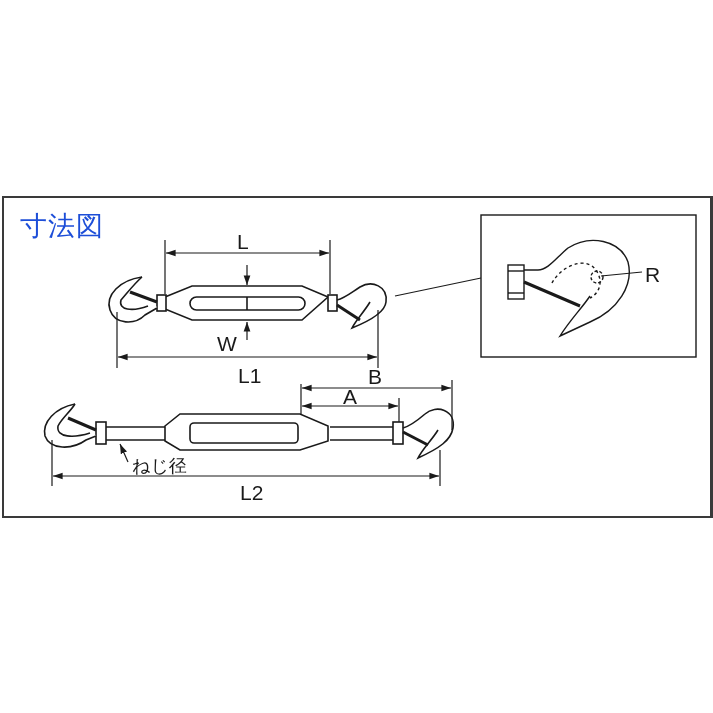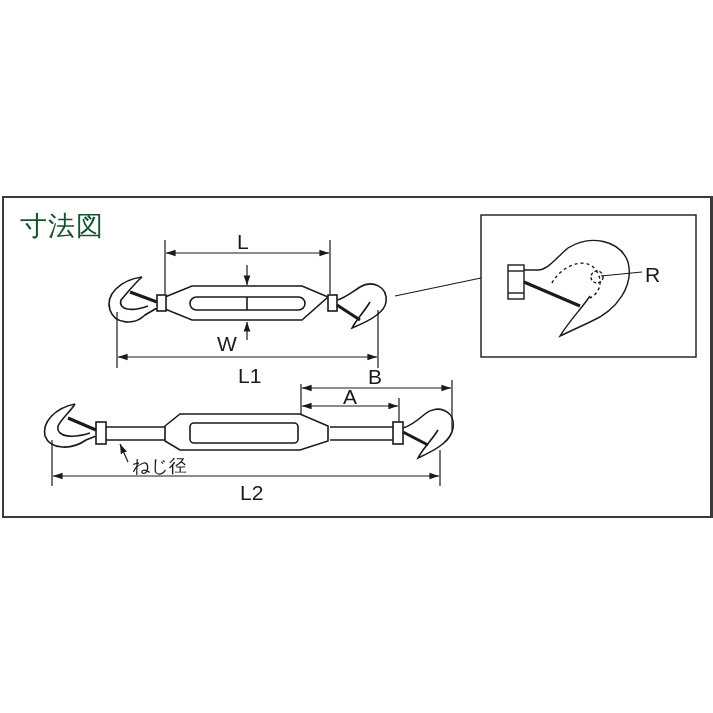--- a/index.html
+++ b/index.html
@@ -1,19 +1,19 @@
 <!DOCTYPE html>
 <html><head>
   <meta charset="utf-8">
   <style>
     html, body { margin: 0; padding: 0; background: #ffffff; }
     body { width: 713px; height: 713px; position: relative; overflow: hidden; }
     #diagram { position: absolute; left: 0; top: 0; width: 713px; height: 713px; }
     .frame { position: absolute; left: 2px; top: 196px; width: 706px; height: 318px; border: 2px solid #3a3a3a; border-right-width: 3px; }
-    .title { position: absolute; left: 20px; top: 208px; font-family: "DejaVu Sans", sans-serif; font-size: 27px; color: #14532d; letter-spacing: 1px; }
+    .title { position: absolute; left: 20px; top: 208px; font-family: "DejaVu Sans", sans-serif; font-size: 27px; color: #1d4ed8; letter-spacing: 1px; }
     svg text { font-family: "Liberation Sans", sans-serif; fill: #1a1a1a; }
   </style>
 </head>
 <body>
 
 <div id="diagram">
   <div class="frame"></div>
   <div class="title">寸法図</div>
 
   <svg width="713" height="713" viewBox="0 0 713 713" style="position:absolute;left:0;top:0">

